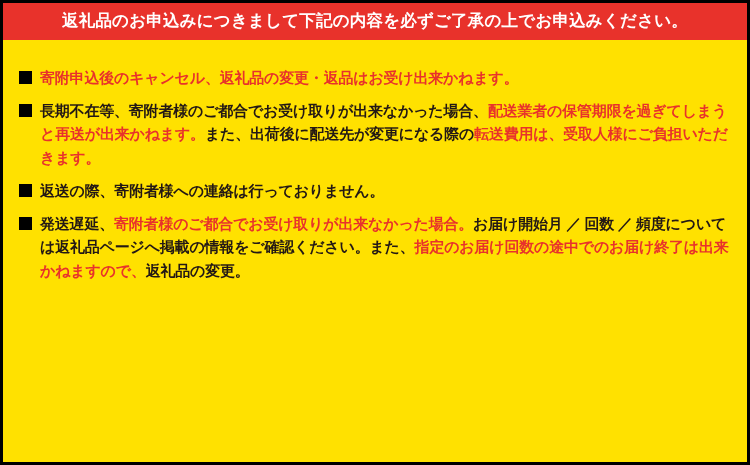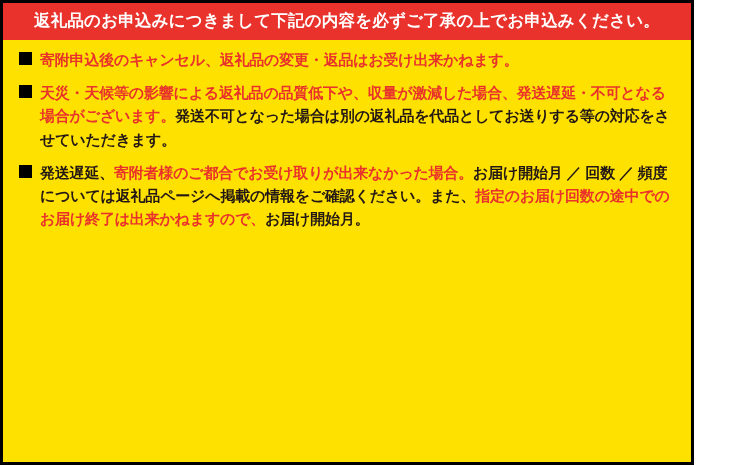--- a/index.html
+++ b/index.html
@@ -7,43 +7,44 @@
     padding: 0;
   }
   body {
     width: 750px;
     height: 465px;
     background: #ffffff;
     font-family: "Liberation Sans", "DejaVu Sans", sans-serif;
     overflow: hidden;
   }
   .notice {
-    width: 694px;
+    width: 750px;
     height: 465px;
     box-sizing: border-box;
     background: #FFE100;
     border: 3px solid #000000;
     display: flex;
     flex-direction: column;
   }
   .notice-header {
     background: #E8322B;
     color: #ffffff;
     font-weight: bold;
     font-size: 16.5px;
     text-align: center;
     padding: 8px 4px 9px 4px;
     letter-spacing: 0.2px;
     line-height: 1.2;
     flex: 0 0 auto;
   }
   .notice-body {
     flex: 1 1 auto;
-    padding: 8px 16px 8px 16px;
+    padding: 27px 16px 8px 16px;
     box-sizing: border-box;
+    font-family: Liberation Serif, serif;
   }
   .item {
     display: flex;
     align-items: flex-start;
     margin-bottom: 10px;
   }
   .item:last-child {
     margin-bottom: 0;
   }
   .bullet {
@@ -74,20 +75,24 @@
 
 <div class="notice">
   <div class="notice-header">返礼品のお申込みにつきまして下記の内容を必ずご了承の上でお申込みください。</div>
   <div class="notice-body">
       <div class="item">
         <span class="bullet"></span>
         <div class="item-text"><span class="red">寄附申込後のキャンセル、返礼品の変更・返品はお受け出来かねます。</span></div>
       </div>
       <div class="item">
         <span class="bullet"></span>
-        <div class="item-text"><span class="red">天災・天候等の影響による返礼品の品質低下や、収量が激減した場合、発送遅延・不可となる場合がございます。</span><span class="blk">発送不可となった場合は別の返礼品を代品としてお送りする等の対応をさせていただきます。</span></div>
+        <div class="item-text"><span class="blk">長期不在等、寄附者様のご都合でお受け取りが出来なかった場合、</span><span class="red">配送業者の保管期限を過ぎてしまうと再送が出来かねます。</span><span class="blk">また、出荷後に配送先が変更になる際の</span><span class="red">転送費用は、受取人様にご負担いただきます。</span></div>
       </div>
       <div class="item">
         <span class="bullet"></span>
-        <div class="item-text"><span class="blk">発送遅延、</span><span class="red">寄附者様のご都合でお受け取りが出来なかった場合。</span><span class="blk">お届け開始月 ／ 回数 ／ 頻度については返礼品ページへ掲載の情報をご確認ください。また、</span><span class="red">指定のお届け回数の途中でのお届け終了は出来かねますので、</span><span class="blk">お届け開始月。</span></div>
+        <div class="item-text"><span class="blk">返送の際、寄附者様への連絡は行っておりません。</span></div>
+      </div>
+      <div class="item">
+        <span class="bullet"></span>
+        <div class="item-text"><span class="blk">発送遅延、</span><span class="red">寄附者様のご都合でお受け取りが出来なかった場合。</span><span class="blk">お届け開始月 ／ 回数 ／ 頻度については返礼品ページへ掲載の情報をご確認ください。また、</span><span class="red">指定のお届け回数の途中でのお届け終了は出来かねますので、</span><span class="blk">返礼品の変更。</span></div>
       </div>
     </div>
 </div>
 
 </body></html>

